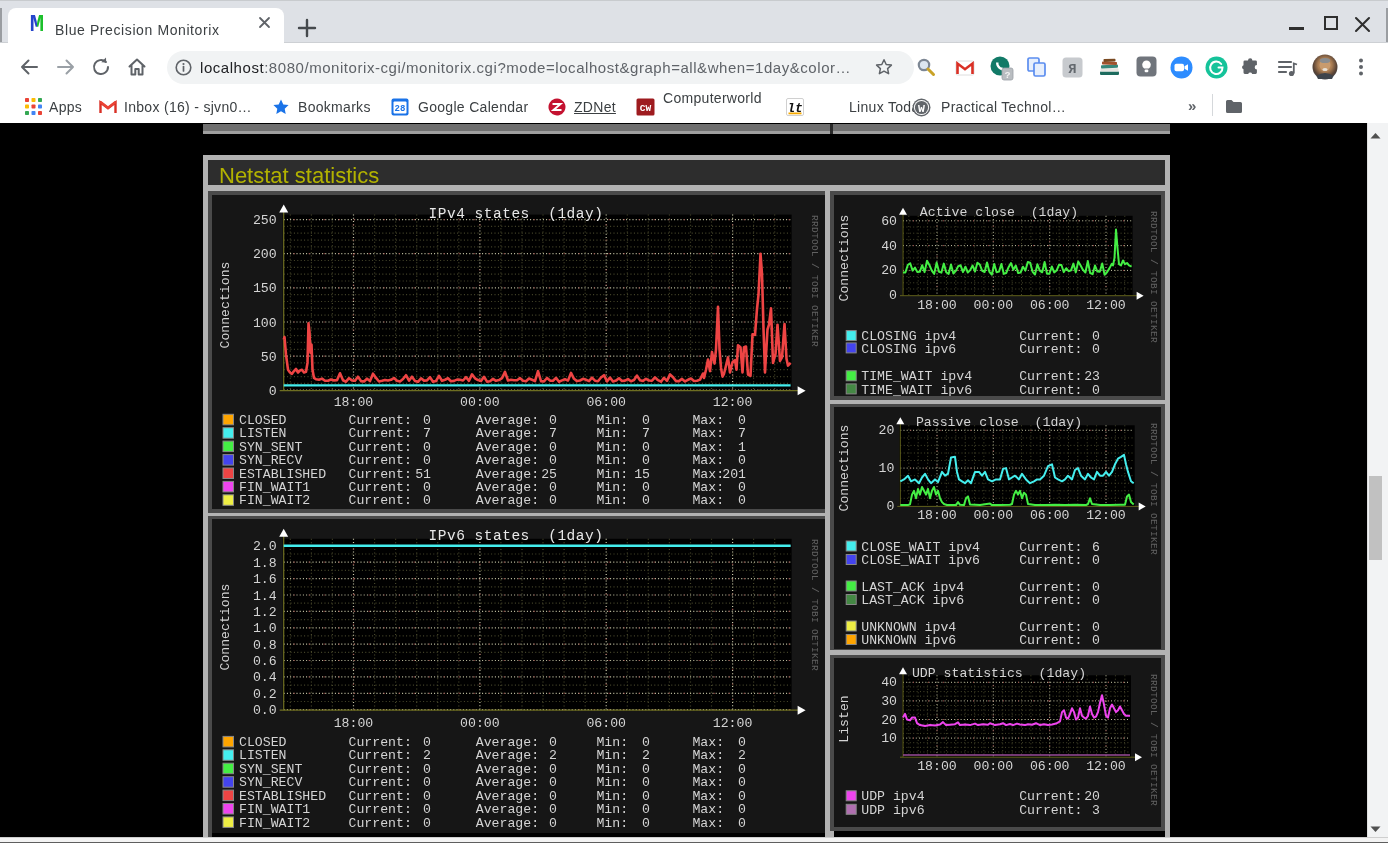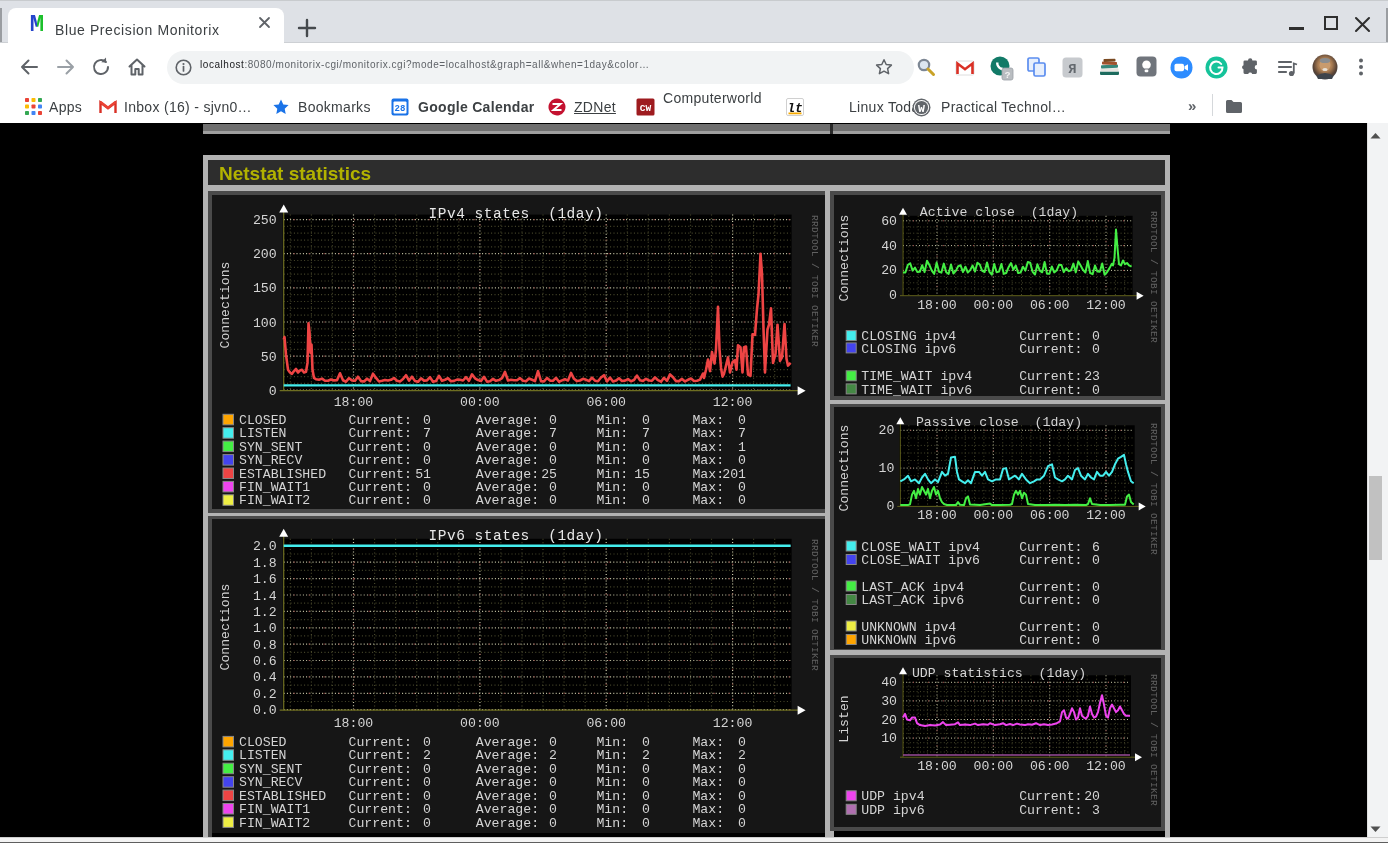--- a/index.html
+++ b/index.html
@@ -68,21 +68,21 @@
 <svg class="abs" style="left:126px;top:56px" width="22" height="22">
 <path d="M3.5 10.5 L11 3.5 L18.5 10.5 M5.5 9 L5.5 18.5 L9.3 18.5 L9.3 13 L12.7 13 L12.7 18.5 L16.5 18.5 L16.5 9" stroke="#5f6368" stroke-width="2" fill="none" stroke-linejoin="round" stroke-linecap="round"></path>
 </svg>
 
 <div class="abs" style="left:167px;top:51px;width:747px;height:33px;background:#f1f3f4;border-radius:17px;"></div>
 <svg class="abs" style="left:175px;top:59px" width="17" height="17">
 <circle cx="8.5" cy="8.5" r="7.3" stroke="#5f6368" stroke-width="1.6" fill="none"></circle>
 <path d="M8.5 7.5 L8.5 12" stroke="#5f6368" stroke-width="1.7" stroke-linecap="round"></path>
 <circle cx="8.5" cy="5" r="1.1" fill="#5f6368"></circle>
 </svg>
-<div class="abs" style="left:200px;top:59px;font-size:10px;letter-spacing:0.55px;color:#202124;white-space:nowrap;"><span>localhost</span><span style="color:#5f6368">:8080/monitorix-cgi/monitorix.cgi?mode=localhost&amp;graph=all&amp;when=1day&amp;color…</span></div>
+<div class="abs" style="left:200px;top:59px;font-size:15px;letter-spacing:0.55px;color:#202124;white-space:nowrap;"><span>localhost</span><span style="color:#5f6368">:8080/monitorix-cgi/monitorix.cgi?mode=localhost&amp;graph=all&amp;when=1day&amp;color…</span></div>
 
 <svg class="abs" style="left:875px;top:58px" width="18" height="18">
 <path d="M9 1.8 L11.2 6.5 16.4 7.1 12.6 10.6 13.6 15.7 9 13.2 4.4 15.7 5.4 10.6 1.6 7.1 6.8 6.5 Z" stroke="#5f6368" stroke-width="1.5" fill="none" stroke-linejoin="round"></path>
 </svg>
 
 <svg class="abs" style="left:916px;top:57px" width="20" height="20">
 <circle cx="8" cy="8" r="5.2" stroke="#7d8794" stroke-width="2.2" fill="#dce6f0"></circle>
 <path d="M12 12 L17.5 17.5" stroke="#c9a227" stroke-width="3" stroke-linecap="round"></path>
 </svg>
 
@@ -192,21 +192,21 @@
 <svg class="abs" style="left:272px;top:98px" width="18" height="18">
 <path d="M9 1.5 L11.3 6.4 16.6 7 12.7 10.7 13.7 15.9 9 13.3 4.3 15.9 5.3 10.7 1.4 7 6.7 6.4 Z" fill="#1a73e8"></path>
 </svg>
 <div class="abs bmtxt" style="left:298px;top:99px;">Bookmarks</div>
 
 <svg class="abs" style="left:391px;top:98px" width="18" height="18">
 <rect x="0.5" y="0.5" width="17" height="17" rx="2" fill="#1a73e8"></rect>
 <rect x="2.5" y="3.5" width="13" height="12" rx="1" fill="#fff"></rect>
 <text x="9" y="13" text-anchor="middle" font-family="Liberation Sans" font-size="9" font-weight="bold" fill="#1a73e8">28</text>
 </svg>
-<div class="abs bmtxt" style="left:418px;top:99px;font-weight:bold;">Google Calendar</div>
+<div class="abs bmtxt" style="left:418px;top:99px;">Google Calendar</div>
 
 <svg class="abs" style="left:548px;top:98px" width="19" height="18">
 <circle cx="9" cy="9" r="8.5" fill="#c41230" transform="rotate(-15 9 9)"></circle>
 <path d="M4.5 6 L12.5 6 L5.5 12 L13.5 12" stroke="#fff" stroke-width="2" fill="none"></path>
 </svg>
 <div class="abs bmtxt" style="left:574px;top:99px;text-decoration:underline;">ZDNet</div>
 
 <svg class="abs" style="left:636px;top:98px" width="19" height="18">
 <rect x="0.5" y="0.5" width="18" height="17" rx="1.5" fill="#9e1b1f"></rect>
 <text x="9.5" y="13" text-anchor="middle" font-family="Liberation Sans" font-size="9.5" font-weight="bold" fill="#fff">CW</text>
@@ -238,21 +238,21 @@
 
 <div class="abs" style="left:0;top:123px;width:1388px;height:720px;background:#000;"></div>
 
 <div class="abs" style="left:203px;top:124px;width:967px;height:7px;background:#6f6f6f;"></div>
 <div class="abs" style="left:203px;top:131px;width:967px;height:3px;background:#9e9e9e;"></div>
 <div class="abs" style="left:830px;top:124px;width:3px;height:10px;background:#2a2a2a;"></div>
 
 <div class="abs" style="left:203px;top:155px;width:967px;height:683px;background:#b2b2b2;"></div>
 
 <div class="abs" style="left:208px;top:160px;width:957px;height:25px;background:#2d2d2d;"></div>
-<div class="abs" style="left:219px;top:163px;font-size:19px;font-weight:bold;color:#b2b200;">Netstat statistics</div>
+<div class="abs" style="left:219px;top:163px;font-size:22px;font-weight:normal;color:#b2b200;">Netstat statistics</div>
 
 <div class="abs" style="left:208px;top:191px;width:617px;height:322px;background:#4a4a4a;"></div>
 <div class="abs" style="left:212px;top:195px;width:613px;height:314px;background:#161616;"></div>
 
 <div class="abs" style="left:208px;top:515.5px;width:617px;height:327.5px;background:#4a4a4a;"></div>
 <div class="abs" style="left:212px;top:519px;width:613px;height:324px;background:#000;"></div>
 <div class="abs" style="left:212px;top:519px;width:613px;height:314px;background:#161616;"></div>
 
 <div class="abs" style="left:830px;top:191px;width:335px;height:209px;background:#4a4a4a;"></div>
 <div class="abs" style="left:834px;top:195px;width:327px;height:201px;background:#161616;"></div>

